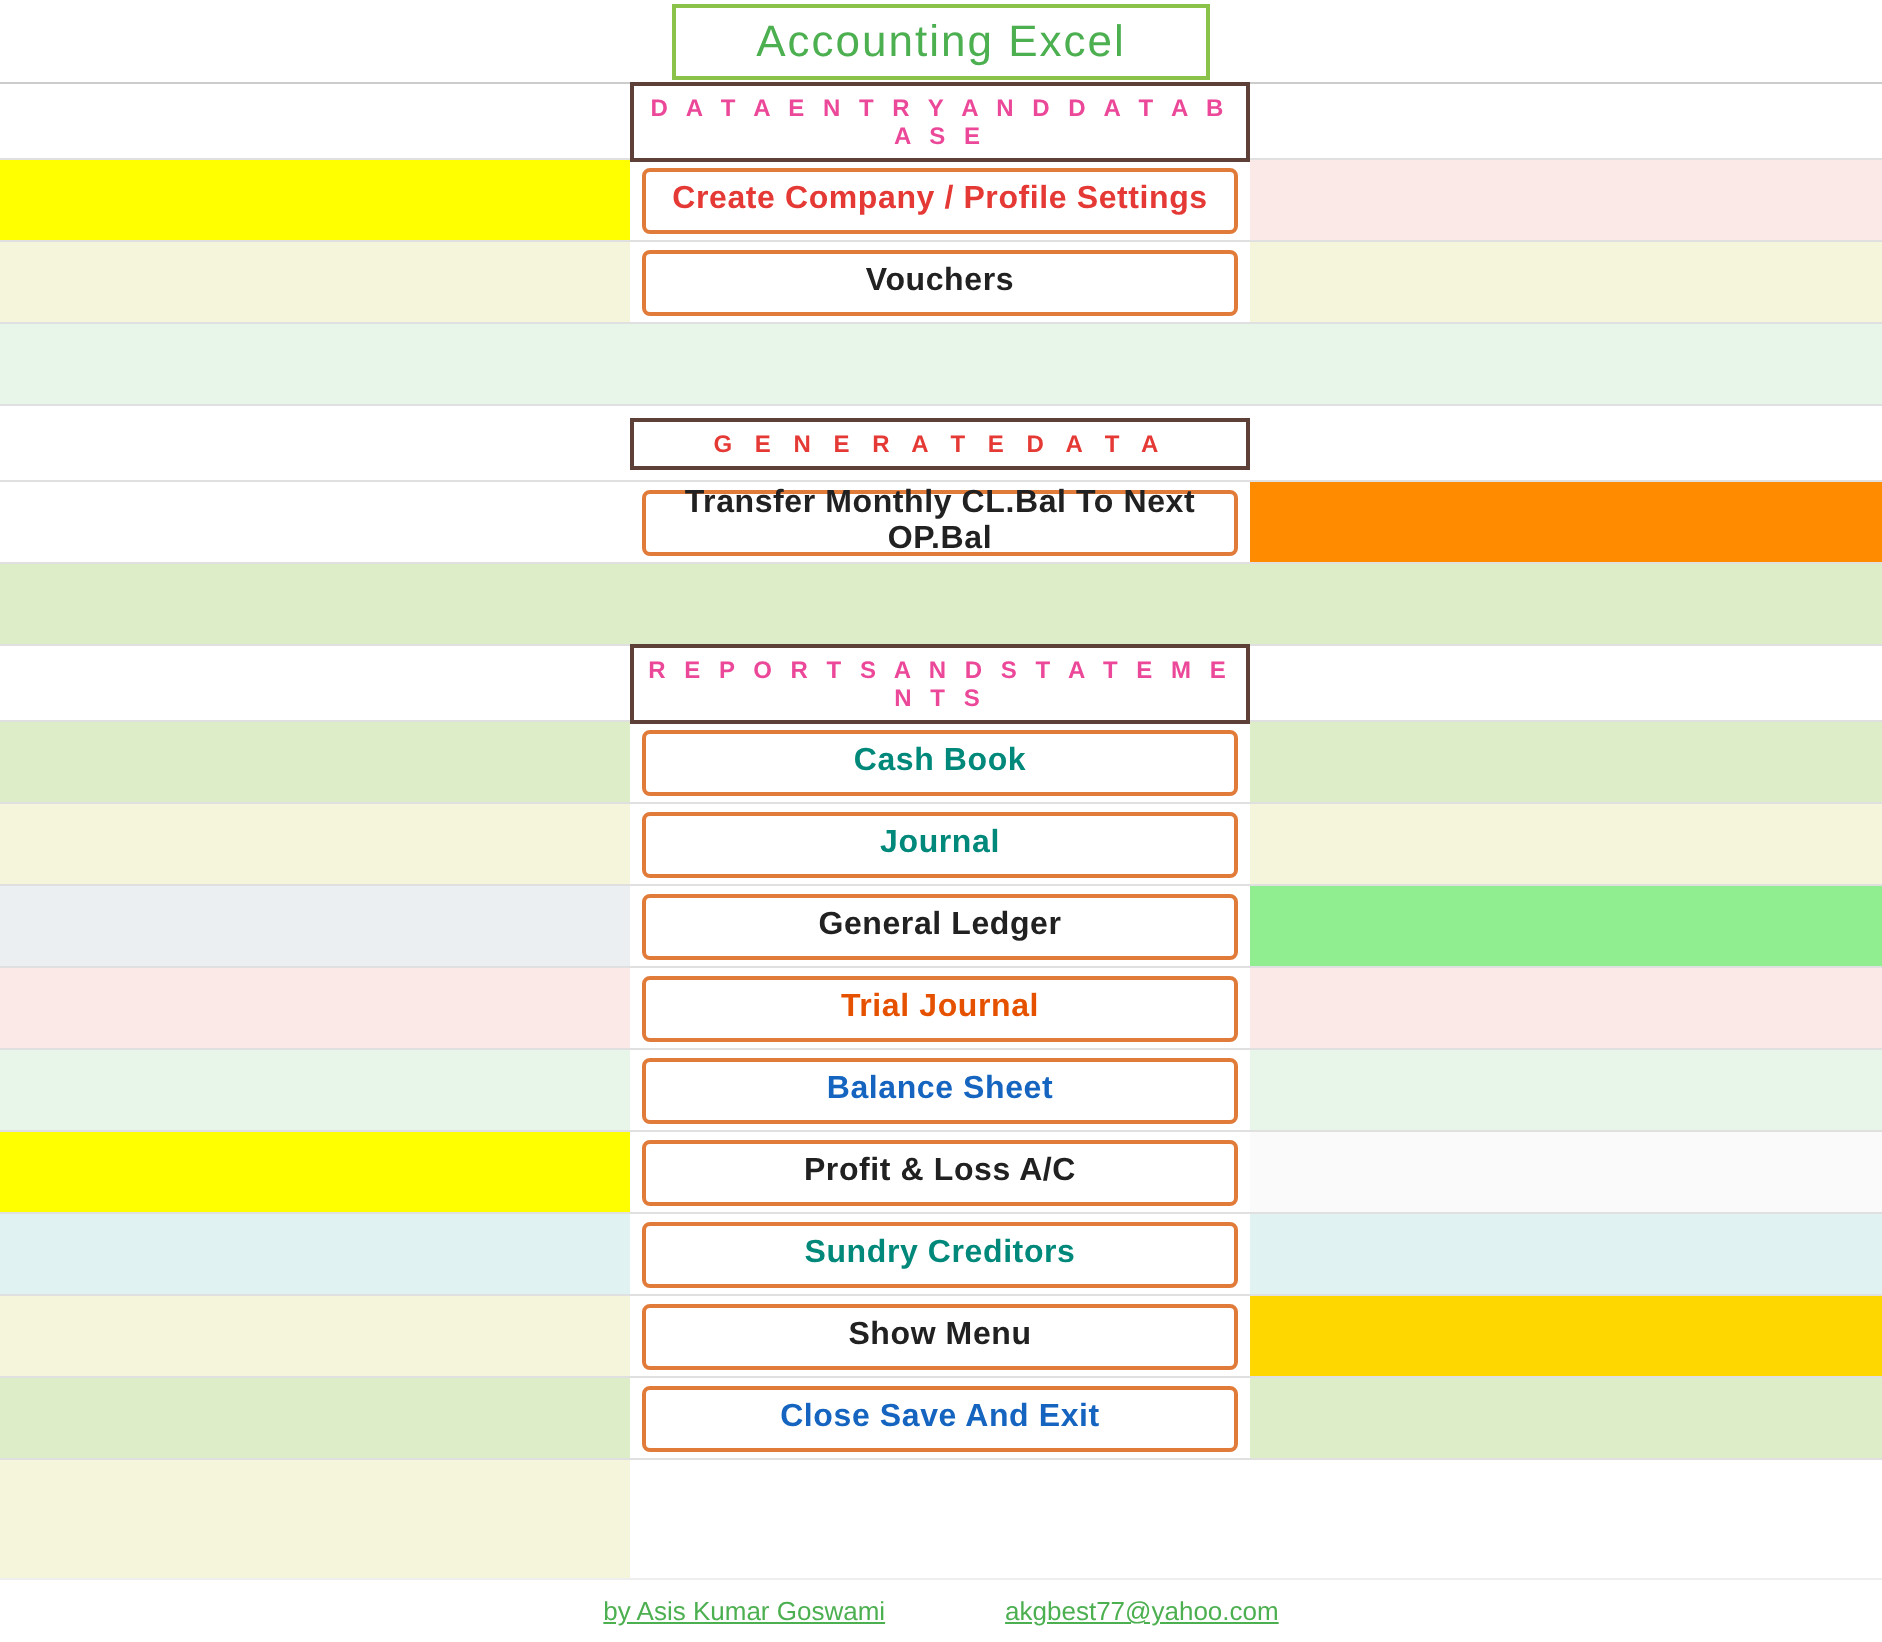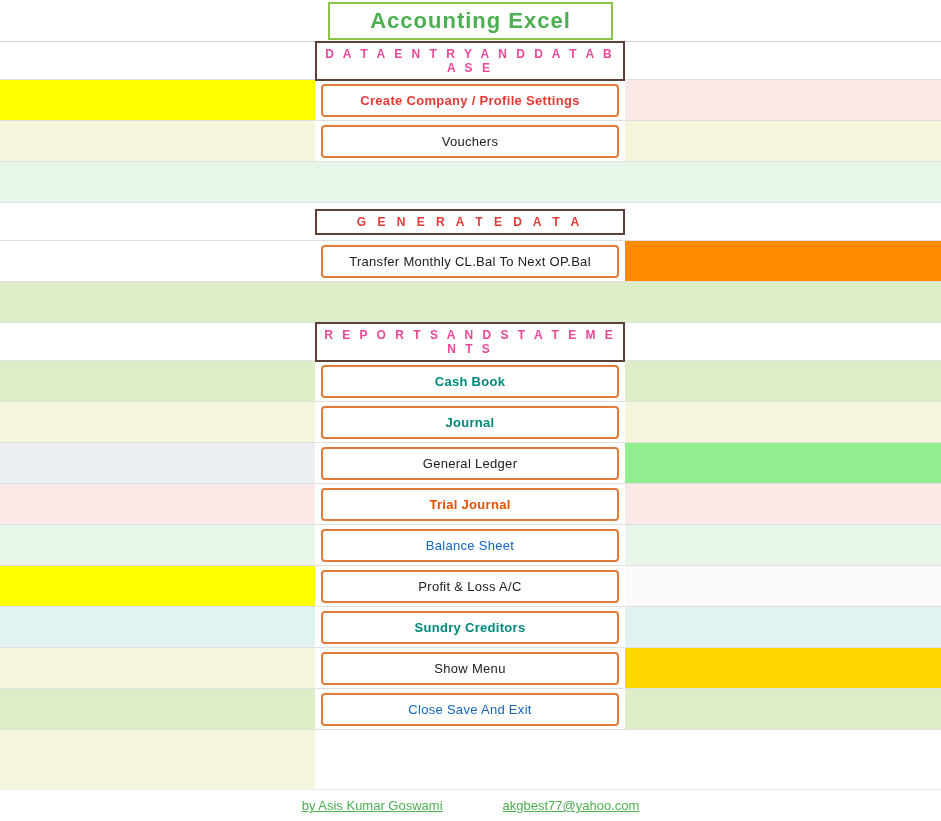--- a/index.html
+++ b/index.html
@@ -30,21 +30,21 @@
     }
 
     .title-box {
       border: 2px solid #8BC34A;
       padding: 4px 40px;
       text-align: center;
     }
 
     .title-text {
       font-size: 22px;
-      font-weight: bold;
+      font-weight: normal;
       color: #4CAF50;
       letter-spacing: 1px;
     }
 
     
     .row {
       display: flex;
       align-items: stretch;
       height: 41px;
       position: relative;
@@ -86,34 +86,34 @@
     }
 
     
     .menu-button {
       width: 298px;
       height: 33px;
       border: 2px solid #E07B39;
       border-radius: 4px;
       background: #fff;
       cursor: pointer;
-      font-size: 13px;
+      font-size: 16px;
       color: #333;
       letter-spacing: 0.3px;
       display: flex;
       align-items: center;
       justify-content: center;
     }
 
     
     .btn-red { color: #E53935; font-weight: bold; }
     .btn-teal { color: #00897B; font-weight: bold; }
-    .btn-dark { color: #212121; }
+    .btn-dark { color: #212121; font-weight: bold; }
     .btn-orange { color: #E65100; font-weight: bold; }
-    .btn-blue { color: #1565C0; font-weight: normal; }
+    .btn-blue { color: #1565C0; font-weight: bold; }
 
     
     .section-header-generate .section-header-box {
       color: #E53935;
       letter-spacing: 4px;
     }
 
     
     
     .r1-left  { background: #F5F5DC; } 

